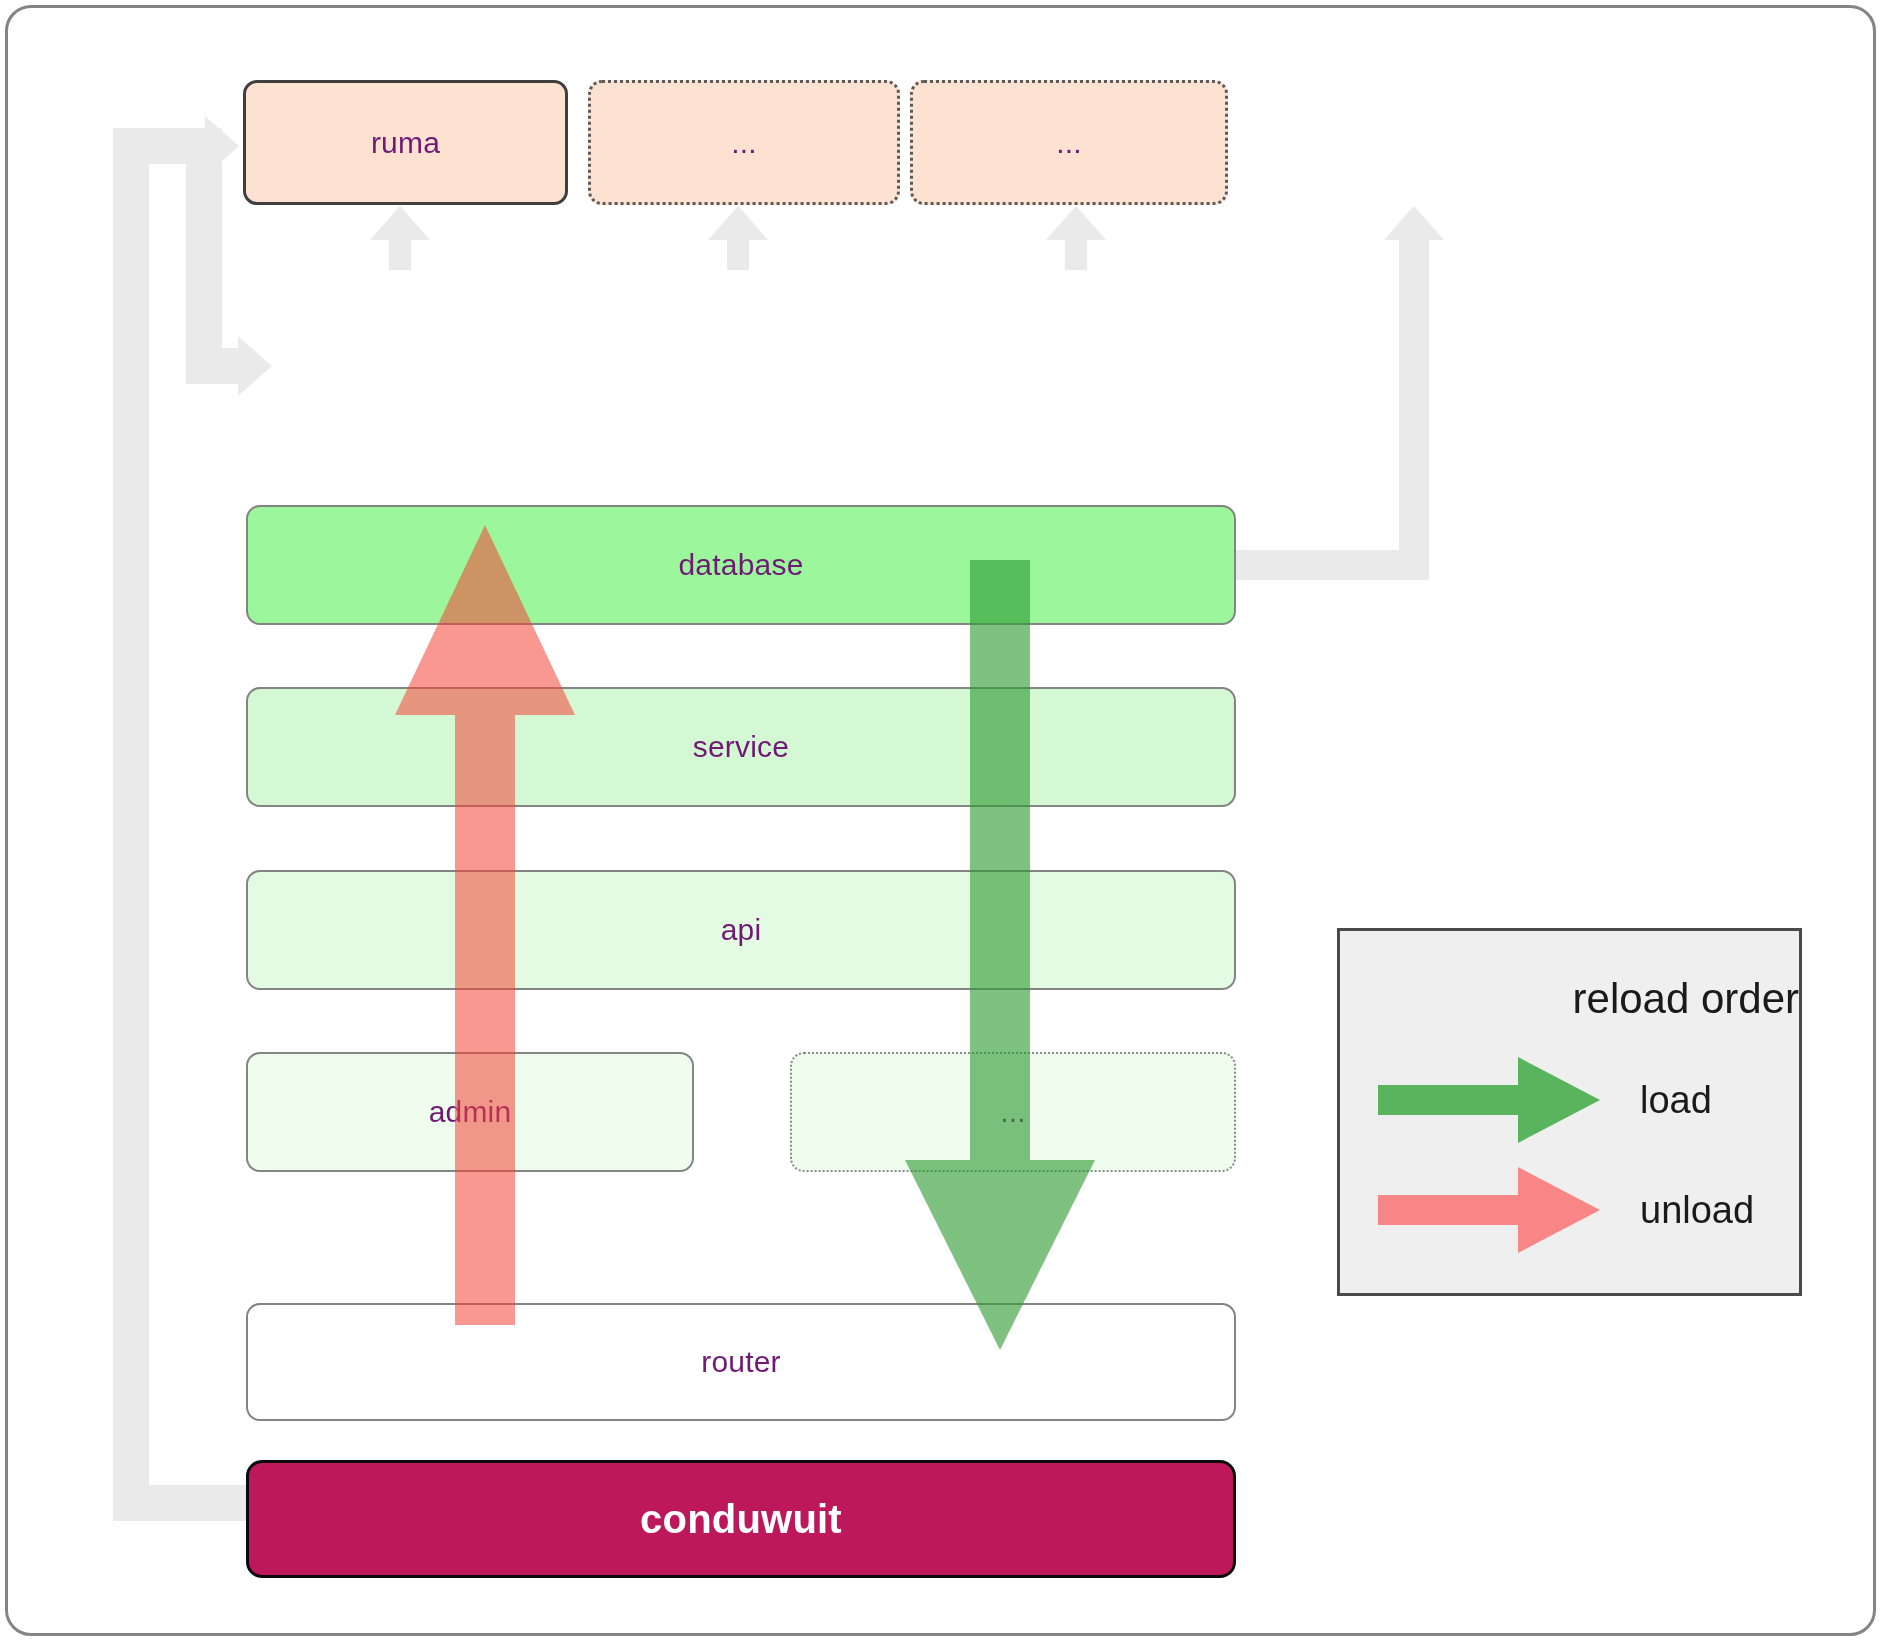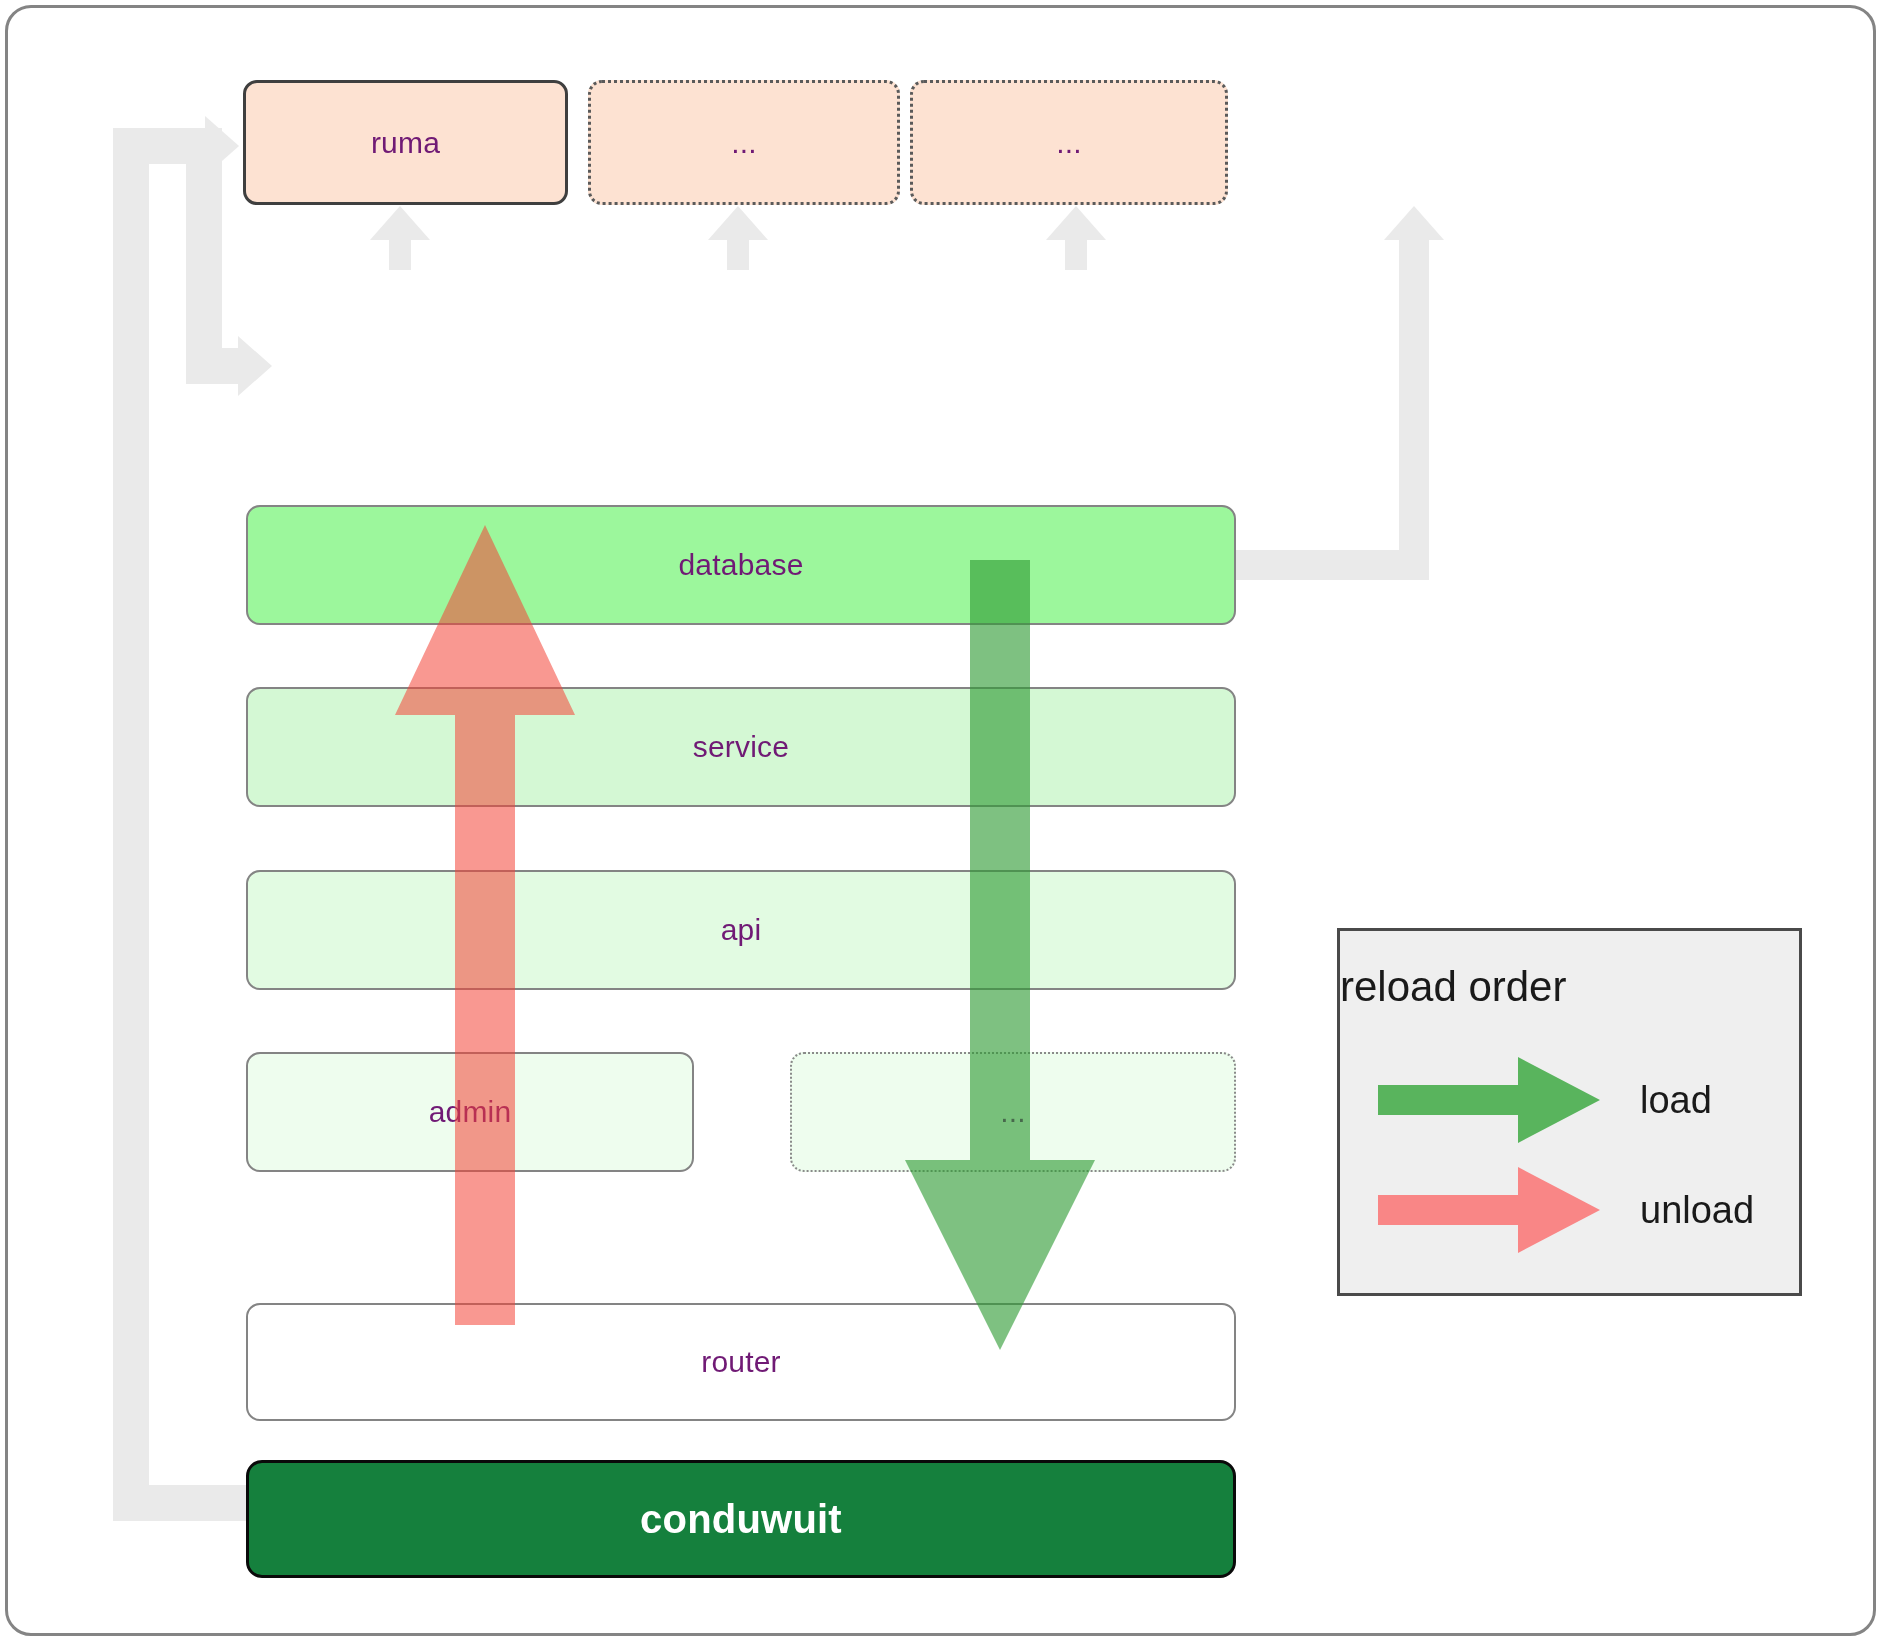--- a/index.html
+++ b/index.html
@@ -45,21 +45,21 @@
   .node.dotted-gray  { border: 2px dotted #8a8a8a; }
 
   .ext      { background: #fde2d2; }
   .corebox  { background: #d4e6fb; }
   .db       { background: #9cf79c; }
   .service  { background: #d4f8d4; }
   .api      { background: #e2fbe2; }
   .admin    { background: #eefdee; }
   .router   { background: #ffffff; }
   .conduwuit{
-    background: #15803d;
+    background: #be185d;
     color: #ffffff;
     font-weight: bold;
     border: 3px solid #0a0a0a;
     border-radius: 16px;
   }
 
   
   .gray { position: absolute; background: #eaeaea; }
   .gray-arrow-r {
     position: absolute;
@@ -86,22 +86,22 @@
     left: 1337px;
     top: 928px;
     width: 465px;
     height: 368px;
     background: #efefef;
     border: 3px solid #4a4a4a;
     box-sizing: border-box;
   }
   .legend-title {
     position: absolute;
-    left: 0; right: 0; top: 32px;
-    text-align: left;
+    left: 0; right: 0; top: 44px;
+    text-align: right;
     font-size: 42px;
     color: #1a1a1a;
   }
   .legend-row { position: absolute; left: 38px; }
   .legend-label {
     position: absolute;
     font-size: 38px;
     color: #1a1a1a;
   }
 </style>

